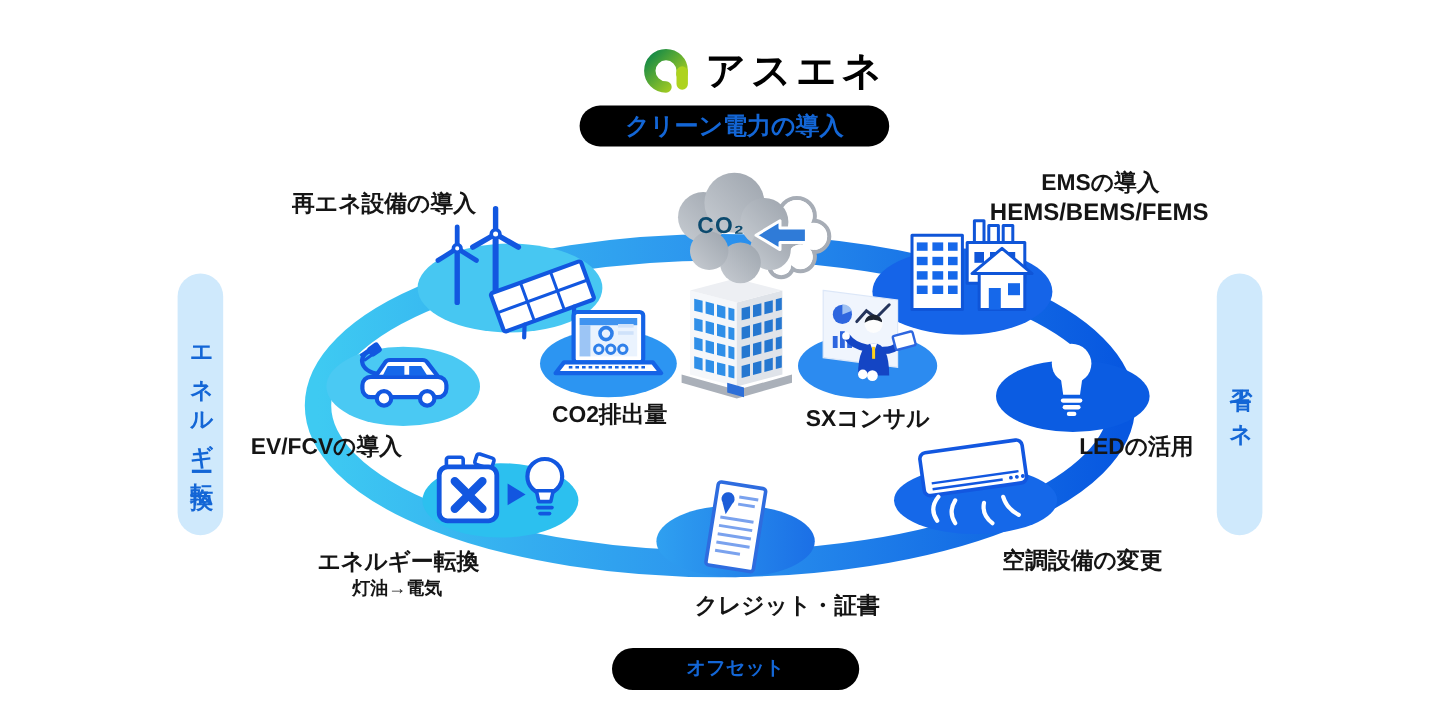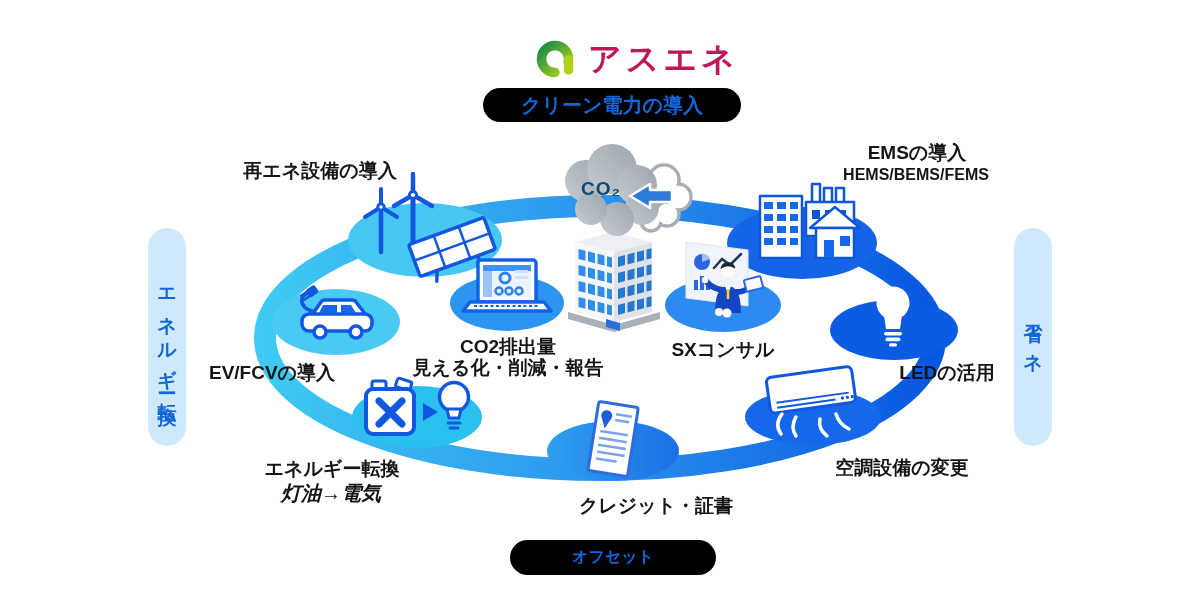--- a/index.html
+++ b/index.html
@@ -1,30 +1,30 @@
 <!DOCTYPE html>
 <html><head>
 <meta charset="utf-8">
 <style>
   html,body{margin:0;padding:0;background:#fff;}
   .stage{position:relative;width:1200px;height:600px;background:#ffffff;overflow:hidden;
          font-family:"Liberation Sans","DejaVu Sans",sans-serif;}
   .stage svg.diagram{position:absolute;left:0;top:0;}
   .logo{position:absolute;left:536px;top:36px;display:flex;align-items:center;gap:12px;}
-  .brand{font-size:33px;font-weight:bold;color:#be185d;letter-spacing:4px;line-height:1;}
+  .brand{font-size:33px;font-weight:bold;color:#000000;letter-spacing:4px;line-height:1;}
   .pill-h{position:absolute;background:#000000;border-radius:18px;display:flex;
           align-items:center;justify-content:center;color:#1366d6;font-weight:bold;}
   .pill-v{position:absolute;width:38px;background:#cfe9fc;border-radius:19px;display:flex;
           align-items:center;justify-content:center;}
   .pill-v span{writing-mode:vertical-rl;text-orientation:mixed;color:#1366d6;
                font-weight:bold;font-size:19px;letter-spacing:5px;}
   .lbl{position:absolute;transform:translateX(-50%);font-weight:bold;font-size:19px;
        color:#151515;white-space:nowrap;text-align:center;line-height:1.15;}
-  .lbl-sub{font-size:20px;font-style:italic;}
-  .lbl-sub2{font-size:16px;}
+  .lbl-sub{font-size:15px;}
+  .lbl-sub2{font-size:20px;}
   .co2-label{position:absolute;transform:translateX(-50%);font-weight:bold;font-size:19px;
              color:#0c4a6e;letter-spacing:1px;}
 </style>
 </head>
 <body>
 
 <div class="stage">
 
   <svg class="diagram" width="1200" height="600" viewBox="0 0 1200 600">
     <defs>
@@ -327,17 +327,16 @@
   <div class="lbl" style="left:947px;top:362px;">LEDの活用</div>
 
   <div class="lbl" style="left:332px;top:458px;">エネルギー転換</div>
   <div class="lbl lbl-sub" style="left:331px;top:482px;">灯油→電気</div>
 
   <div class="lbl" style="left:902px;top:457px;">空調設備の変更</div>
 
   <div class="lbl" style="left:616px;top:495px;margin-left:40px;">クレジット・証書</div>
 
   <div class="lbl" style="left:508px;top:336px;">CO2排出量</div>
-  <div class="lbl" style="left:508px;top:357px;">見える化・削減・報告</div>
 
   <div class="lbl" style="left:723px;top:339px;">SXコンサル</div>
 
 </div>
 
 </body></html>

